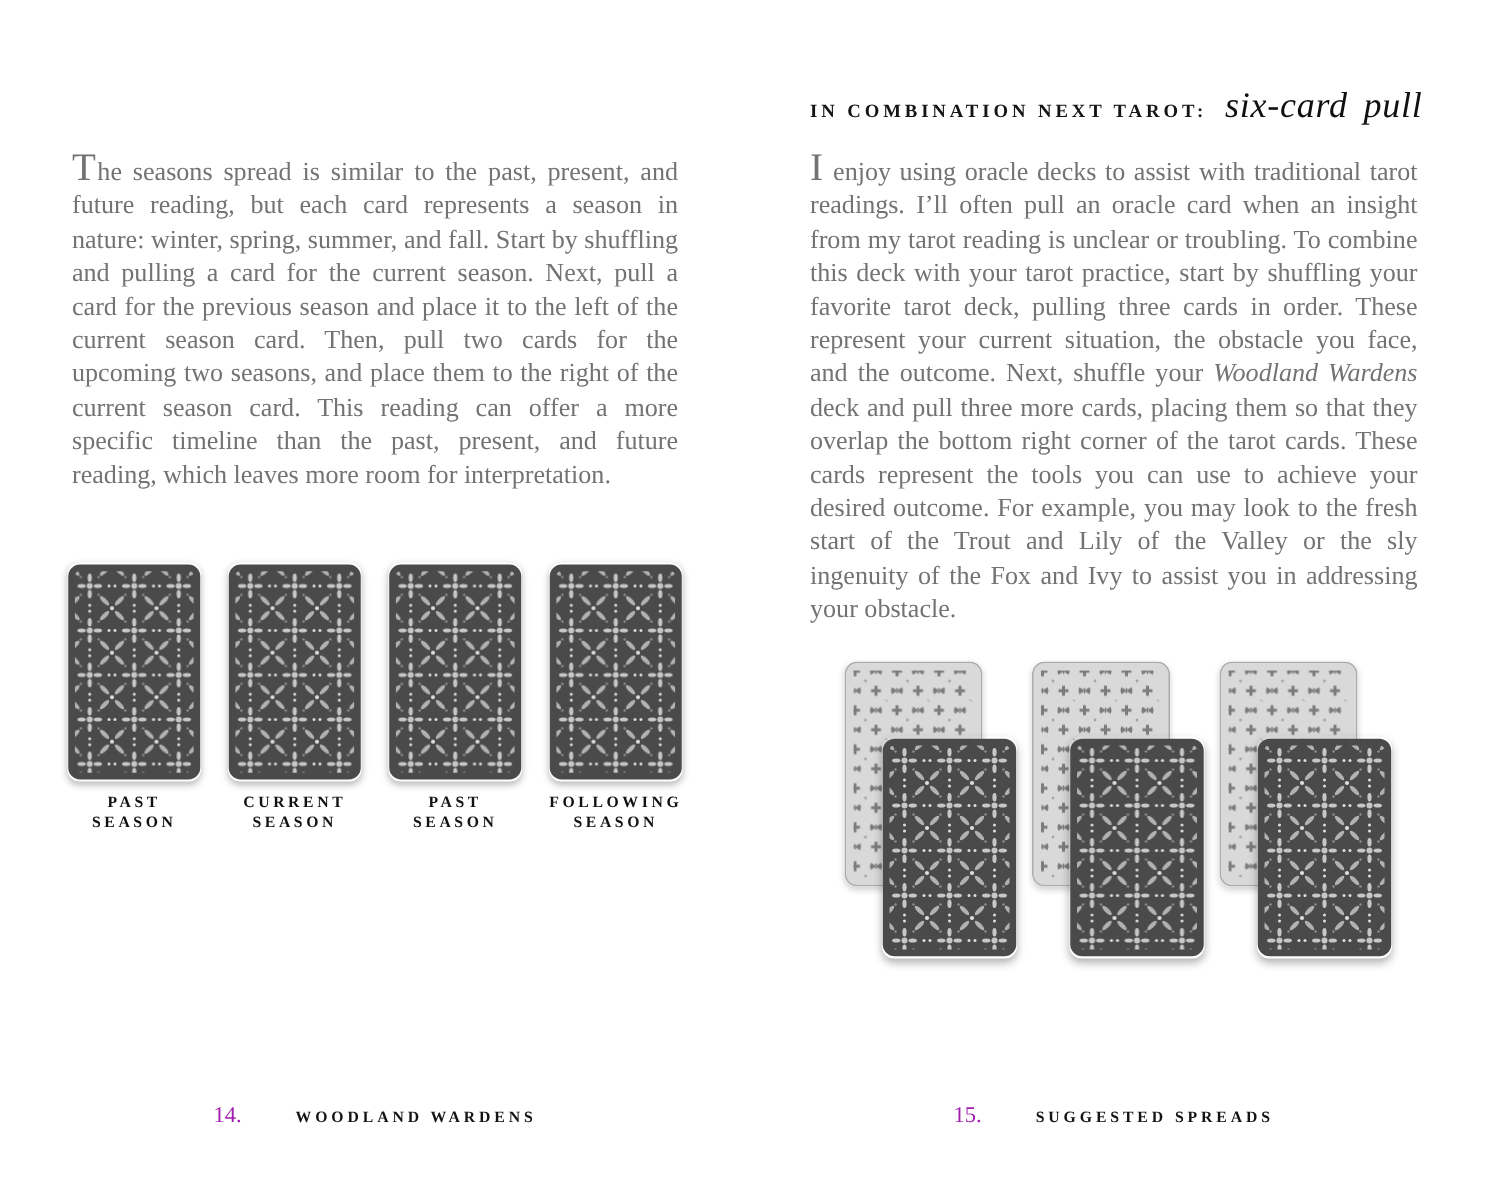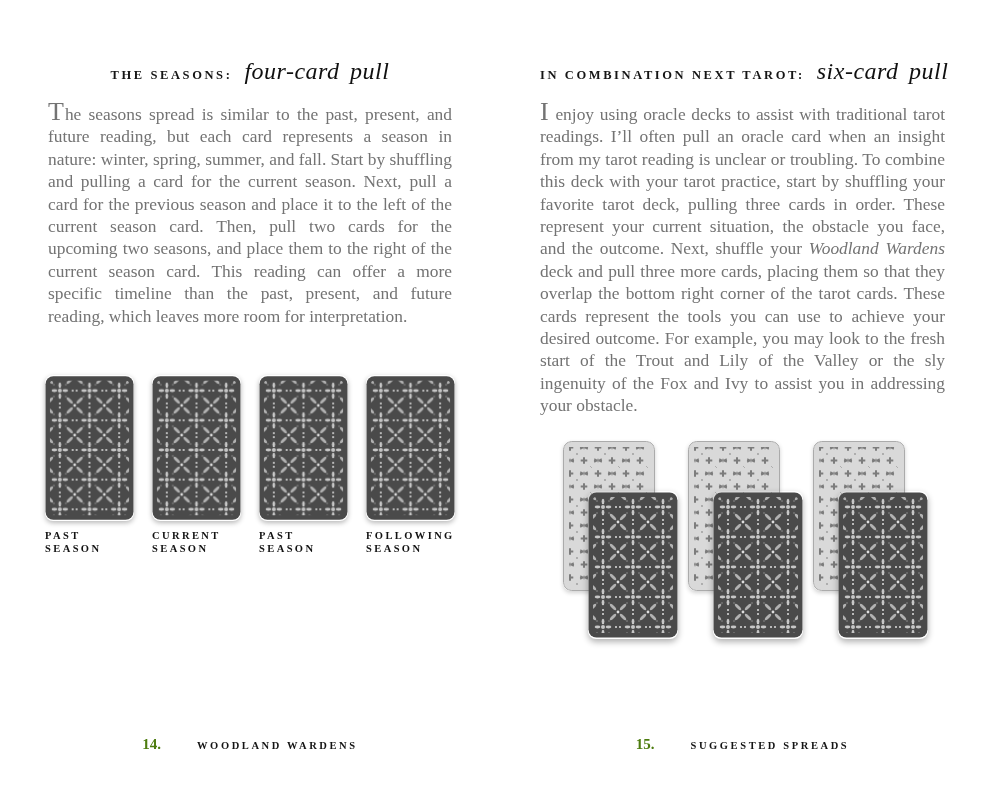--- a/index.html
+++ b/index.html
@@ -64,21 +64,21 @@
 
   
   .cards-row {
     position: absolute;
     top: 375px;
     left: -3px;
     width: 410px;
     display: flex;
     gap: 18px;
   }
-  .card-cell { width: 89px; text-align: left; }
+  .card-cell { width: 89px; text-align: center; }
   .oracle-card-sm {
     display: block;
     width: 89px; height: 146px;
     border-radius: 8px;
     box-shadow: 0 2px 5px rgba(0,0,0,0.28);
   }
   .card-label {
     margin-top: 8px;
     font-size: 10.5px;
     font-weight: 700;
@@ -115,22 +115,22 @@
   
   .footer {
     position: absolute;
     top: 735px;
     width: 100%;
     text-align: center;
     white-space: nowrap;
   }
   .pagenum {
     font-size: 15px;
-    font-weight: 700;
-    color: #4d7c0f;
+    font-weight: 400;
+    color: #a21caf;
     margin-right: 32px;
     vertical-align: baseline;
   }
   .section-name {
     font-size: 10.5px;
     font-weight: 700;
     letter-spacing: 2.6px;
     color: #141414;
     vertical-align: baseline;
   }
@@ -200,24 +200,20 @@
       <rect x="0.5" y="0.5" width="91" height="149" rx="8" fill="#d9d9d9" stroke="#ababab" stroke-width="1"></rect>
       <rect x="6" y="6" width="80" height="138" fill="url(#tarotpat)"></rect>
     </symbol>
   </defs>
 </svg>
 
 <div class="spread">
 
   <section class="page left">
 
-    <div class="header">
-      <span class="kicker">THE SEASONS:</span>
-      <span class="title">four-card pull</span>
-    </div>
 
     <p class="bodytext"><span class="initial">T</span><span>he seasons spread is similar to the past, present, and future reading, but each card represents a season in nature: winter, spring, summer, and fall. Start by shuffling and pulling a card for the current season. Next, pull a card for the previous season and place it to the left of the current season card. Then, pull two cards for the upcoming two seasons, and place them to the right of the current season card. This reading can offer a more specific timeline than the past, present, and future reading, which leaves more room for interpretation.</span></p>
 
     <div class="cards-row">
 
       <figure class="card-cell">
         <svg class="oracle-card-sm" viewBox="0 0 90 146">
             <use href="#oracle-back"></use>
           </svg>
         <figcaption class="card-label">

